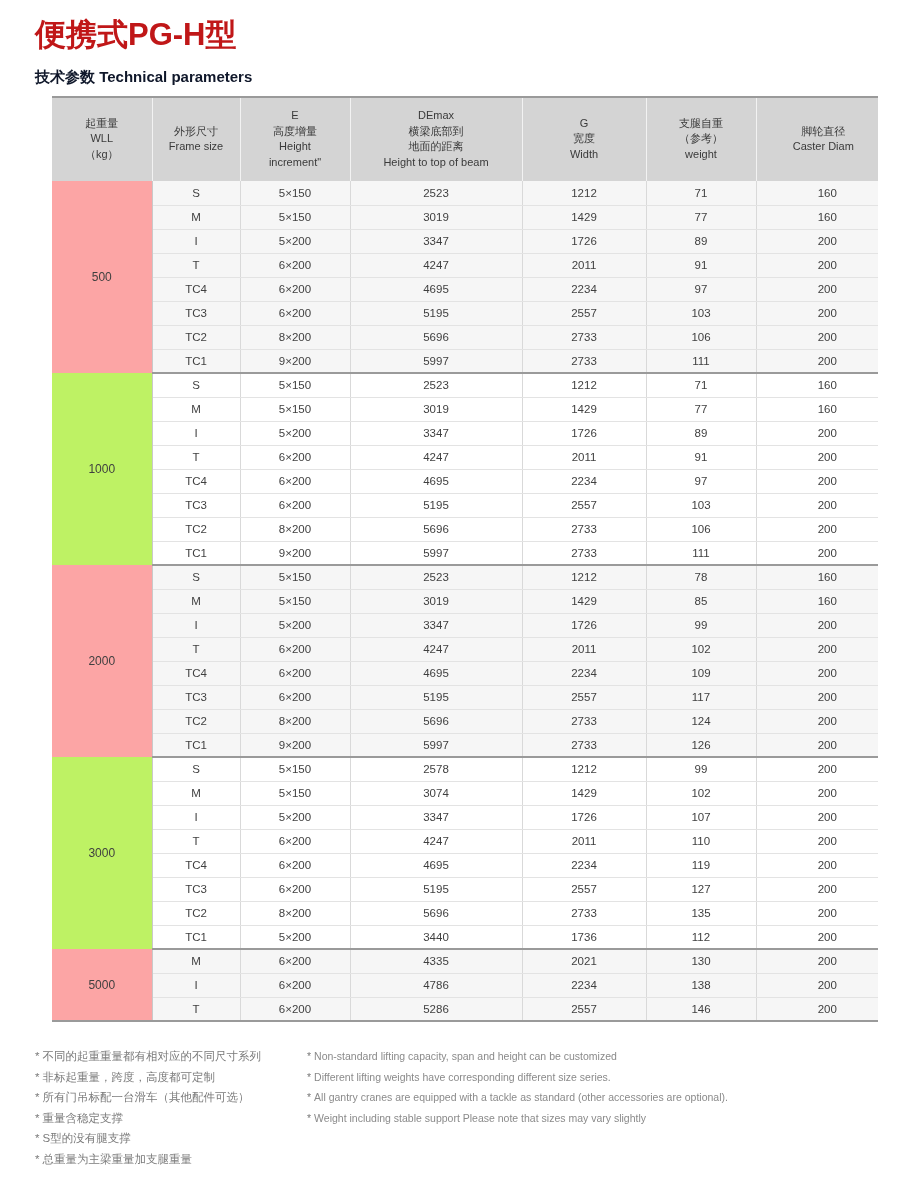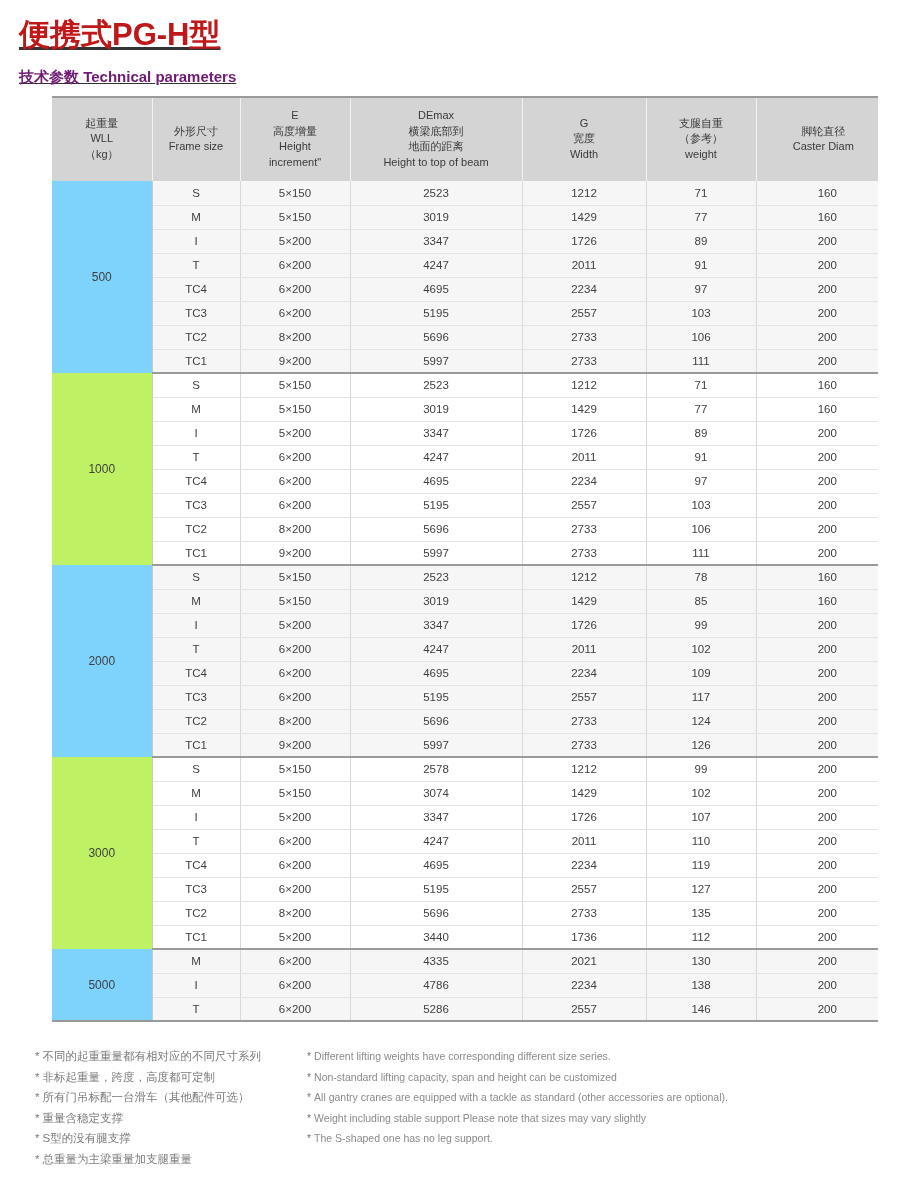--- a/index.html
+++ b/index.html
@@ -17,38 +17,37 @@
   .page {
     position: relative;
     width: 900px;
     height: 1181px;
     box-sizing: border-box;
   }
 
   
   .title-block {
     position: absolute;
-    left: 19px;
+    left: 35px;
     top: 16px;
     width: 820px;
-    text-decoration: underline;
   }
   .main-title {
     font-size: 31px;
     font-weight: bold;
     color: #c01718;
     letter-spacing: 0px;
     line-height: 38px;
     margin: 0;
     white-space: nowrap;
   }
   .sub-title {
     font-size: 15px;
     font-weight: bold;
-    color: #701a75;
+    color: #0f172a;
     margin: 0;
     margin-top: 13px;
     line-height: 19px;
     white-space: nowrap;
   }
 
   
   .spec-table-wrap {
     position: absolute;
     left: 52px;
@@ -104,21 +103,21 @@
     font-size: 12px;
     border-right: 1px solid #c9c9c9;
     border-bottom: none;
   }
   
   table.spec tbody tr.group-last td { border-bottom: 2px solid #9a9a9a; }
 
   
   tbody.band-shaded td { background: #f6f6f6; }
   tbody.band-plain  td { background: #ffffff; }
-  tbody.band-shaded td.wll-cell { background: #7dd3fc; }
+  tbody.band-shaded td.wll-cell { background: #fca5a5; }
   tbody.band-plain  td.wll-cell { background: #bef264; }
 
   
   .notes {
     position: absolute;
     left: 35px;
     top: 1046px;
     width: 830px;
     display: flex;
     gap: 0px;
@@ -508,21 +507,20 @@
   <div class="notes">
     <div class="notes-col-cn">
         <div class="note-line"><span class="star">*</span><span>不同的起重重量都有相对应的不同尺寸系列</span></div>
         <div class="note-line"><span class="star">*</span><span>非标起重量，跨度，高度都可定制</span></div>
         <div class="note-line"><span class="star">*</span><span>所有门吊标配一台滑车（其他配件可选）</span></div>
         <div class="note-line"><span class="star">*</span><span>重量含稳定支撑</span></div>
         <div class="note-line"><span class="star">*</span><span>S型的没有腿支撑</span></div>
         <div class="note-line"><span class="star">*</span><span>总重量为主梁重量加支腿重量</span></div>
       </div>
     <div class="notes-col-en">
+        <div class="note-line"><span class="star">*</span><span>Non-standard lifting capacity, span and height can be customized</span></div>
         <div class="note-line"><span class="star">*</span><span>Different lifting weights have corresponding different size series.</span></div>
-        <div class="note-line"><span class="star">*</span><span>Non-standard lifting capacity, span and height can be customized</span></div>
         <div class="note-line"><span class="star">*</span><span>All gantry cranes are equipped with a tackle as standard (other accessories are optional).</span></div>
         <div class="note-line"><span class="star">*</span><span>Weight including stable support Please note that sizes may vary slightly</span></div>
-        <div class="note-line"><span class="star">*</span><span>The S-shaped one has no leg support.</span></div>
       </div>
   </div>
 
 </div>
 
 </body></html>

